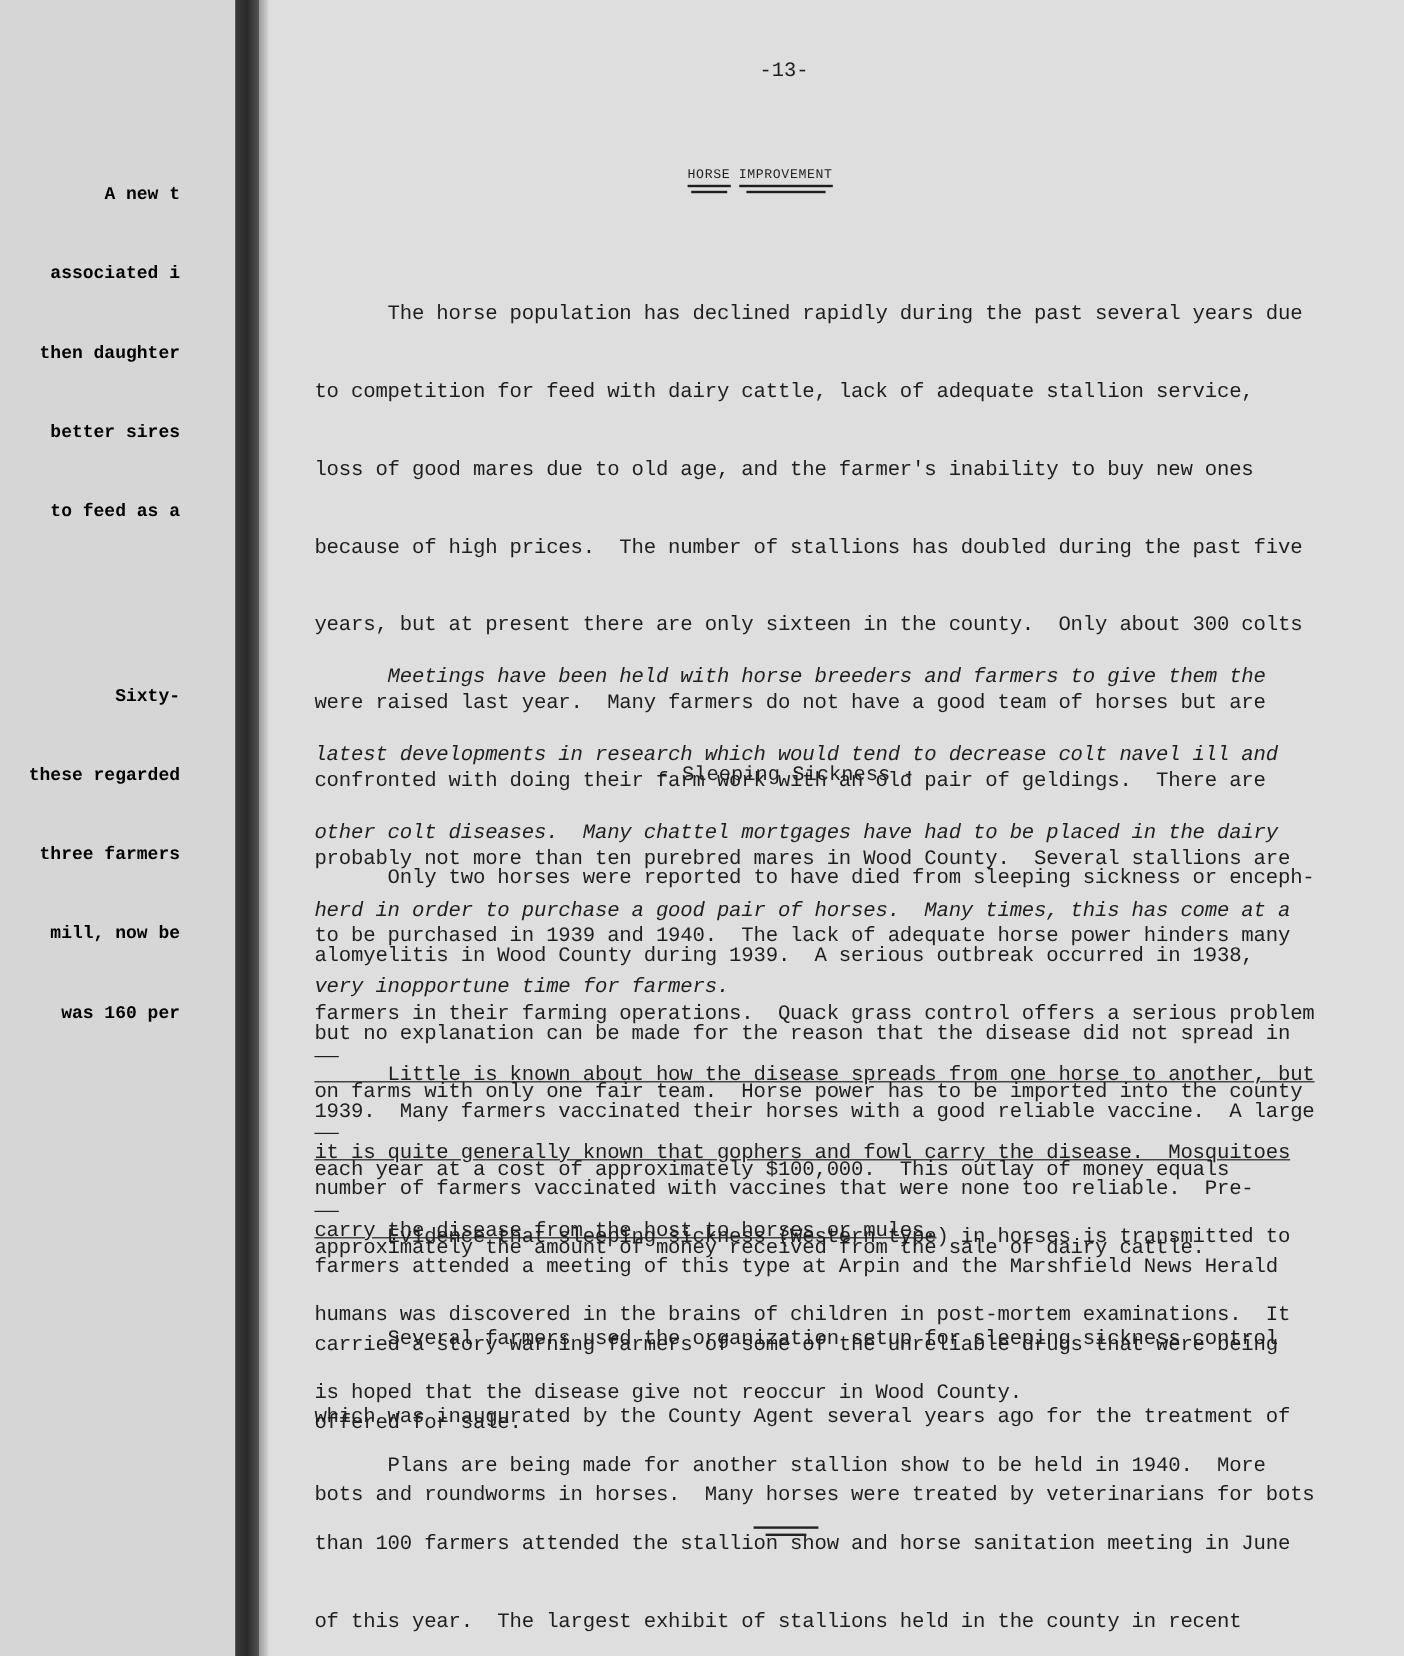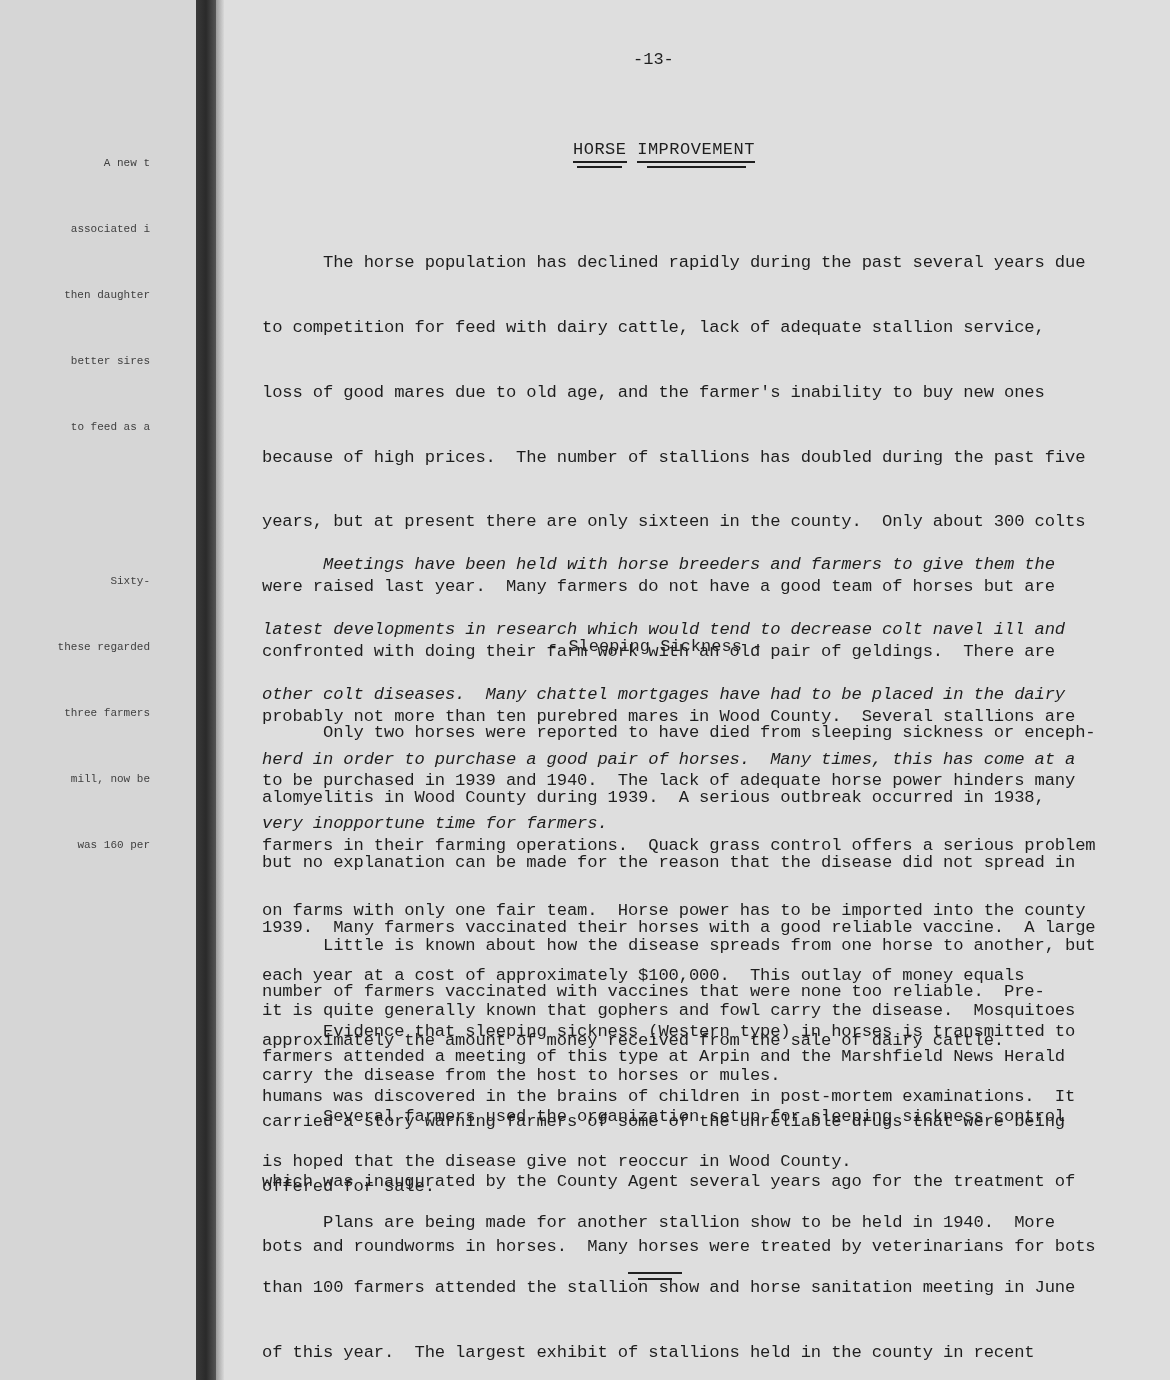--- a/index.html
+++ b/index.html
@@ -9,42 +9,42 @@
       position: relative;
       font-family: "Liberation Mono", "DejaVu Sans Mono", monospace;
       color: #1e1e1e;
     }
     .left-page {
       position: absolute; left: 0; top: 0; width: 196px; height: 1380px;
       background: #d6d6d6;
     }
     .ghost {
       position: absolute; left: 0; width: 150px;
-      font-size: 11px; line-height: 22px; color: #404040;
-      text-align: right; white-space: pre; overflow: hidden;
+      font-size: 15px; line-height: 22px; color: #000000;
+      text-align: right; white-space: pre; overflow: hidden; font-weight: bold;
     }
     .spine {
       position: absolute; left: 196px; top: 0; width: 20px; height: 1380px;
       background: linear-gradient(to right, #3a3a3a, #2a2a2a 50%, #555 100%);
     }
     .spine-edge {
       position: absolute; left: 216px; top: 0; width: 8px; height: 1380px;
       background: linear-gradient(to right, #9a9a9a, #d8d8d8);
     }
     .page {
       position: absolute; left: 224px; top: 0; width: 946px; height: 1380px;
       background: #dedede;
     }
     .page-number {
       position: absolute; left: 633px; top: 50px;
       font-size: 17px; letter-spacing: 0;
     }
     .title {
       position: absolute; left: 573px; top: 140px;
-      font-size: 17px; letter-spacing: 0.5px;
+      font-size: 11px; letter-spacing: 0.5px;
     }
     .title .word { display: inline-block; position: relative; }
     .title .word::after {
       content: ""; position: absolute; left: 0; right: 0; bottom: -4px;
       border-bottom: 2px solid #1e1e1e;
     }
     .title .word::before {
       content: ""; position: absolute; left: 8%; right: 8%; bottom: -9px;
       border-bottom: 2px solid #1e1e1e;
     }
@@ -123,21 +123,21 @@
   <div>      Only two horses were reported to have died from sleeping sickness or enceph-</div>
   <div>alomyelitis in Wood County during 1939.  A serious outbreak occurred in 1938,</div>
   <div>but no explanation can be made for the reason that the disease did not spread in</div>
   <div>1939.  Many farmers vaccinated their horses with a good reliable vaccine.  A large</div>
   <div>number of farmers vaccinated with vaccines that were none too reliable.  Pre-</div>
   <div>farmers attended a meeting of this type at Arpin and the Marshfield News Herald</div>
   <div>carried a story warning farmers of some of the unreliable drugs that were being</div>
   <div>offered for sale.</div>
 </div>
 
-<div class="para" style="top:892px;">
+<div class="para" style="top:843px;text-decoration:underline;">
   <div>      Little is known about how the disease spreads from one horse to another, but</div>
   <div>it is quite generally known that gophers and fowl carry the disease.  Mosquitoes</div>
   <div>carry the disease from the host to horses or mules.</div>
 </div>
 
 <div class="para" style="top:978px;">
   <div>      Evidence that sleeping sickness (Western type) in horses is transmitted to</div>
   <div>humans was discovered in the brains of children in post-mortem examinations.  It</div>
   <div>is hoped that the disease give not reoccur in Wood County.</div>
 </div>

